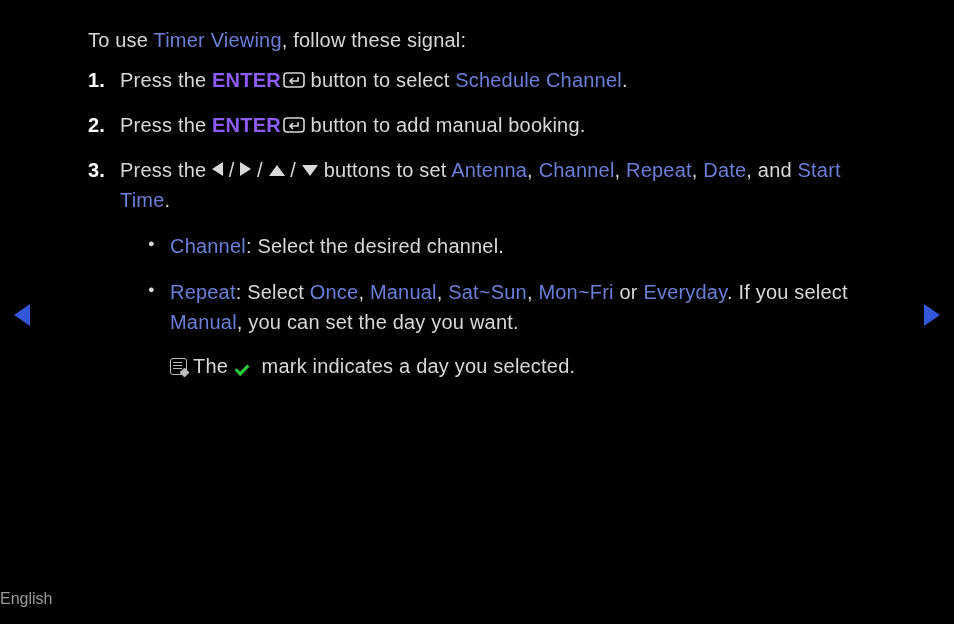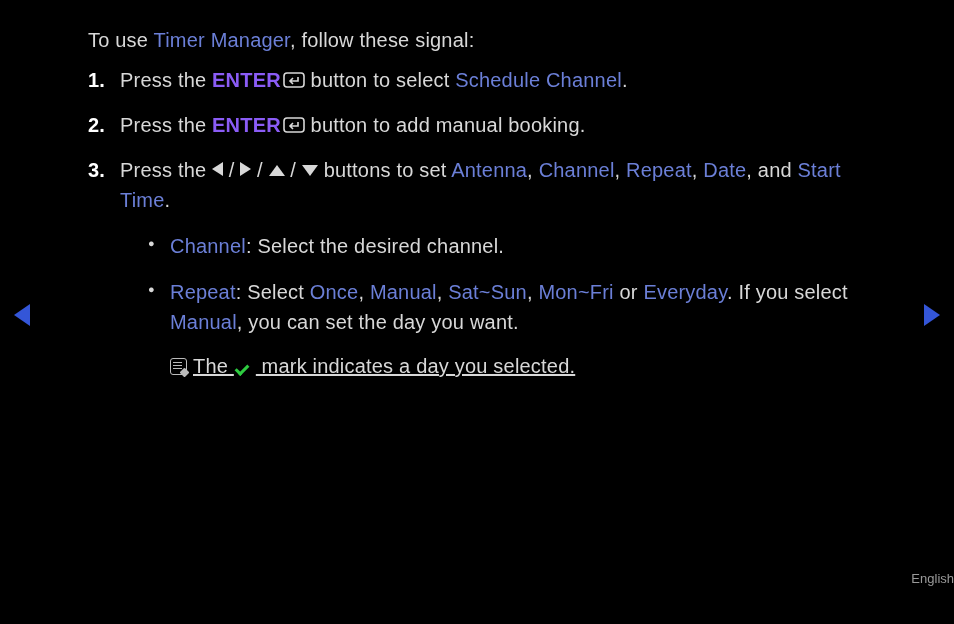--- a/index.html
+++ b/index.html
@@ -36,21 +36,21 @@
     ul.bullets { list-style: none; margin-top: 16px; margin-left: 28px; }
     ul.bullets > li { margin-bottom: 16px; position: relative; padding-left: 22px; }
     ul.bullets > li::before {
       content: "●";
       position: absolute;
       left: 0;
       top: 4px;
       font-size: 11px;
       color: #d8d8d8;
     }
-    .note { margin-top: 14px; margin-left: 0; text-decoration: underline; }
+    .note { margin-top: 14px; margin-left: 0; }
     .note-icon {
       display: inline-block;
       width: 17px;
       height: 17px;
       border: 1.5px solid #bbb;
       border-radius: 3px;
       position: relative;
       vertical-align: -2px;
       margin-right: 6px;
     }
@@ -116,41 +116,41 @@
       border-right: 16px solid #3456d8;
     }
     .nav-tri-right {
       width: 0; height: 0;
       border-top: 11px solid transparent;
       border-bottom: 11px solid transparent;
       border-left: 16px solid #3456d8;
     }
     .footer {
       position: absolute;
-      bottom: 38px;
+      bottom: 16px;
       width: 100%;
-      text-align: right;
-      font-size: 13px;
+      text-align: left;
+      font-size: 16px;
       color: #999;
     }
   </style>
 </head>
 <body>
 
 <div class="nav-left">
   <div class="nav-tri-left"></div>
 </div>
 <div class="nav-right">
   <div class="nav-tri-right"></div>
 </div>
 
 <div class="content">
 
   <p class="intro">
-    <span>To use </span><span class="highlight">Timer Manager</span><span>, follow these signal:</span>
+    <span>To use </span><span class="highlight">Timer Viewing</span><span>, follow these signal:</span>
   </p>
 
   <ol class="steps">
 
     <li>
       <span class="num">1.</span>
       <span>Press the </span><span class="bold-white">ENTER</span><span class="enter-icon"><svg width="22" height="18" viewBox="0 0 22 18">
             <rect x="1" y="1" width="20" height="14" rx="3" fill="none" stroke="#d8d8d8" stroke-width="1.6"></rect>
             <path d="M15 5 v4 h-7 m2 -3 l-3 3 l3 3" fill="none" stroke="#d8d8d8" stroke-width="1.6"></path>
           </svg></span><span> button to select </span><span class="highlight">Schedule Channel</span><span>.</span>

